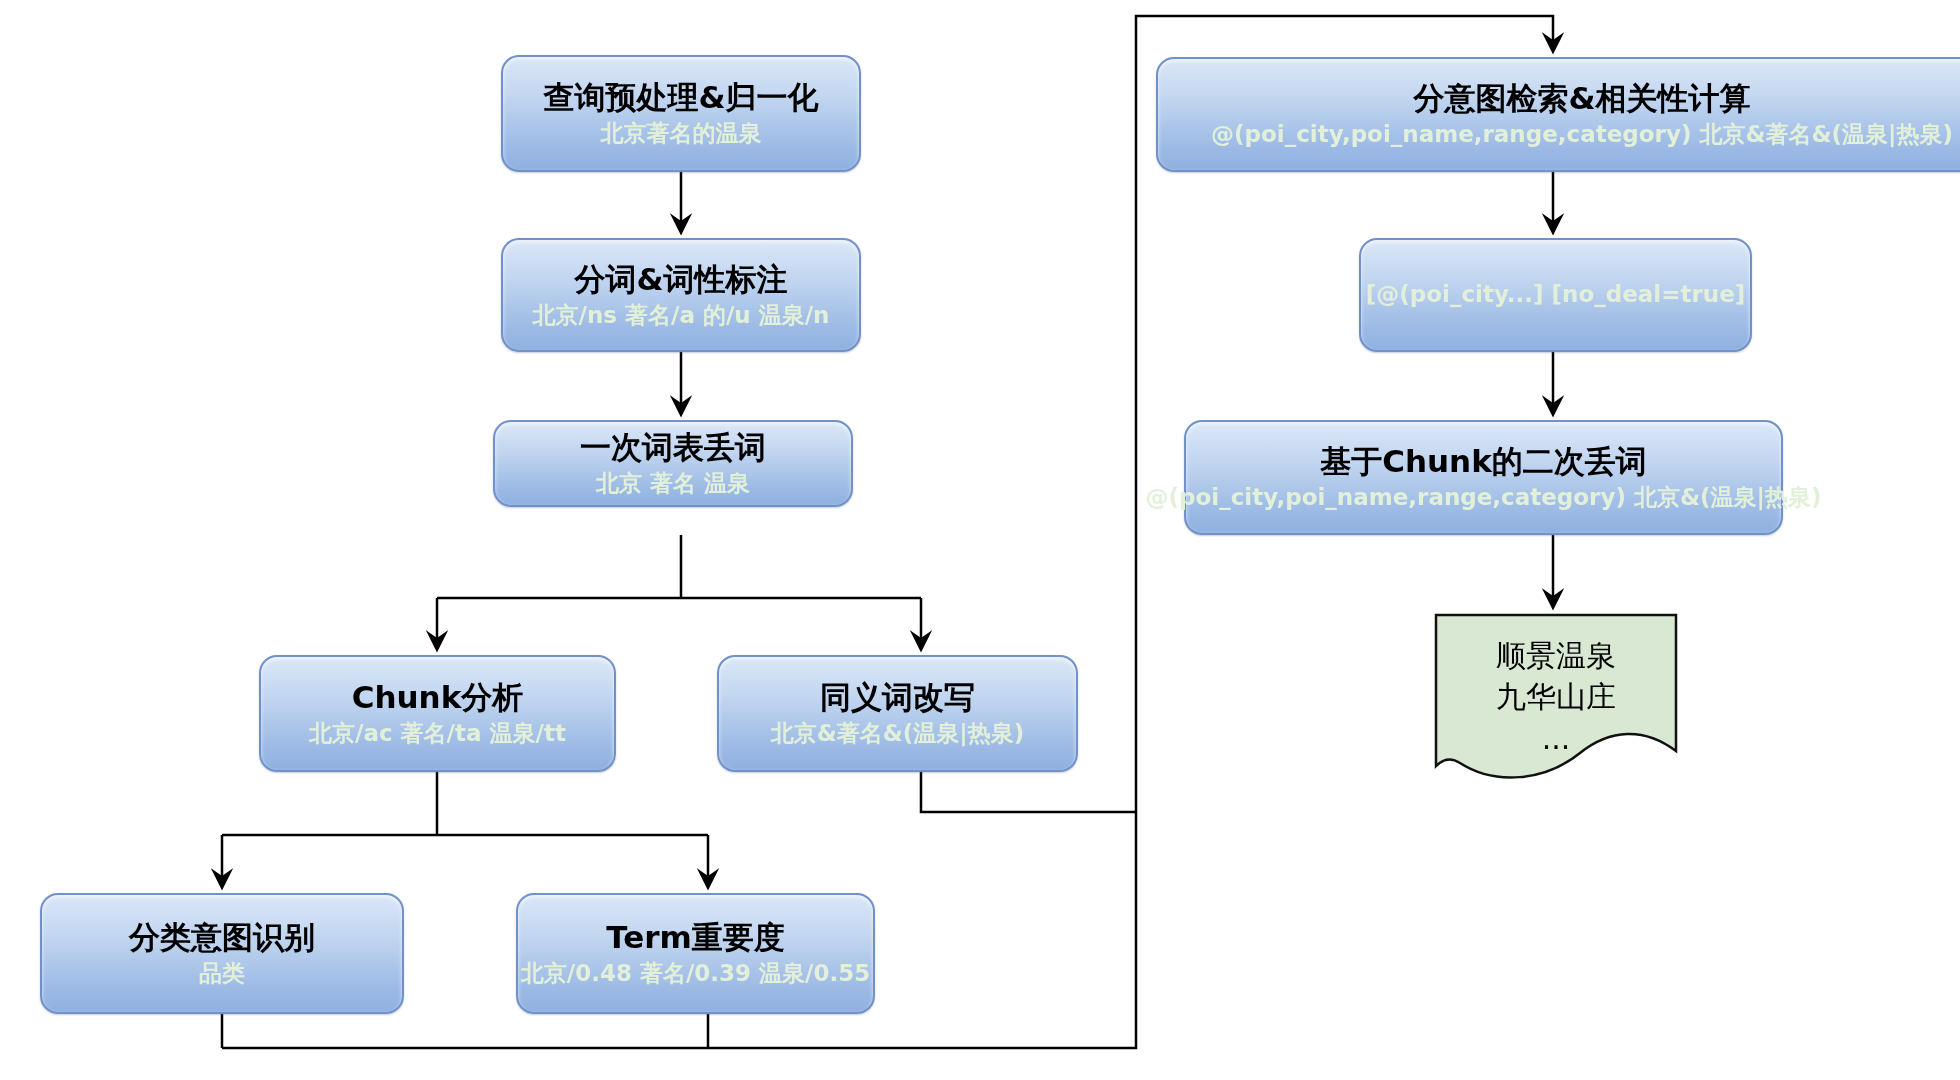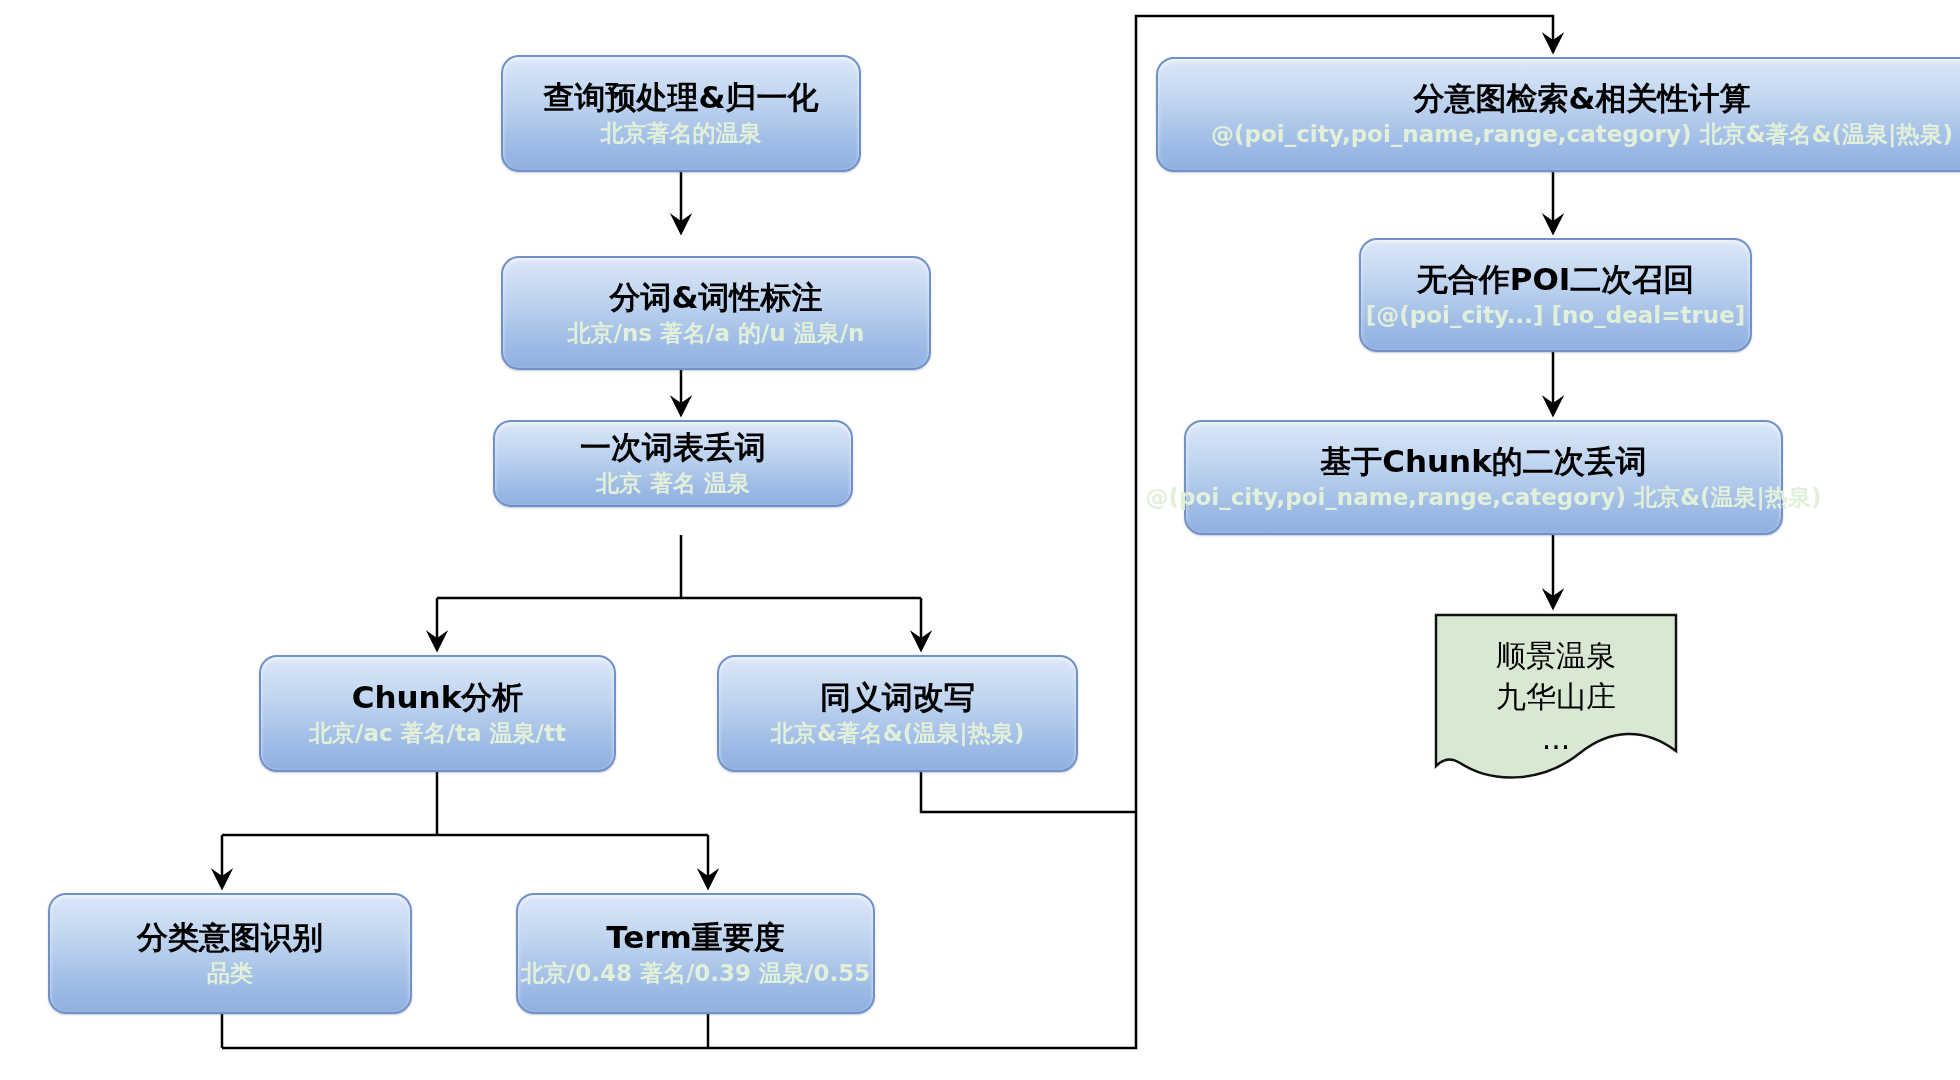--- a/index.html
+++ b/index.html
@@ -100,57 +100,56 @@
     <path class="wire" d="M1537,172 V231" marker-end="url(#arrow)"></path>
     <path class="wire" d="M1537,352 V413" marker-end="url(#arrow)"></path>
     <path class="wire" d="M1537,535 V606" marker-end="url(#arrow)"></path>
   </svg>
 
   <div class="node" style="left:485px;top:55px;width:360px;height:117px">
     <div class="node-title">查询预处理&amp;归一化</div>
     <div class="node-subtitle">北京著名的温泉</div>
   </div>
 
-  <div class="node" style="left:485px;top:256px;width:430px;height:114px">
+  <div class="node" style="left:485px;top:238px;width:360px;height:114px">
     <div class="node-title">分词&amp;词性标注</div>
     <div class="node-subtitle">北京/ns 著名/a 的/u 温泉/n</div>
   </div>
 
   <div class="node" style="left:477px;top:420px;width:360px;height:87px">
     <div class="node-title">一次词表丢词</div>
     <div class="node-subtitle">北京 著名 温泉</div>
   </div>
 
   <div class="node" style="left:243px;top:655px;width:357px;height:117px">
     <div class="node-title">Chunk分析</div>
     <div class="node-subtitle">北京/ac 著名/ta 温泉/tt</div>
   </div>
 
   <div class="node" style="left:701px;top:655px;width:361px;height:117px">
     <div class="node-title">同义词改写</div>
     <div class="node-subtitle">北京&amp;著名&amp;(温泉|热泉)</div>
   </div>
 
-  <div class="node" style="left:32px;top:893px;width:364px;height:121px">
+  <div class="node" style="left:24px;top:893px;width:364px;height:121px">
     <div class="node-title">分类意图识别</div>
     <div class="node-subtitle">品类</div>
   </div>
 
   <div class="node" style="left:500px;top:893px;width:359px;height:121px">
     <div class="node-title">Term重要度</div>
     <div class="node-subtitle">北京/0.48 著名/0.39 温泉/0.55</div>
   </div>
 
   <div class="node" style="left:1140px;top:57px;width:852px;height:115px">
     <div class="node-title">分意图检索&amp;相关性计算</div>
     <div class="node-subtitle">@(poi_city,poi_name,range,category) 北京&amp;著名&amp;(温泉|热泉)</div>
   </div>
 
   <div class="node" style="left:1343px;top:238px;width:393px;height:114px">
-    <div class="node-title">无合作POI二次召回</div>
     <div class="node-subtitle">[@(poi_city...] [no_deal=true]</div>
   </div>
 
   <div class="node" style="left:1168px;top:420px;width:599px;height:115px">
     <div class="node-title">基于Chunk的二次丢词</div>
     <div class="node-subtitle">@(poi_city,poi_name,range,category) 北京&amp;(温泉|热泉)</div>
   </div>
 
   <div class="doc" style="left:1418px;top:613px;width:244px;height:172px">
     <svg width="244" height="172" viewBox="0 0 244 172">

